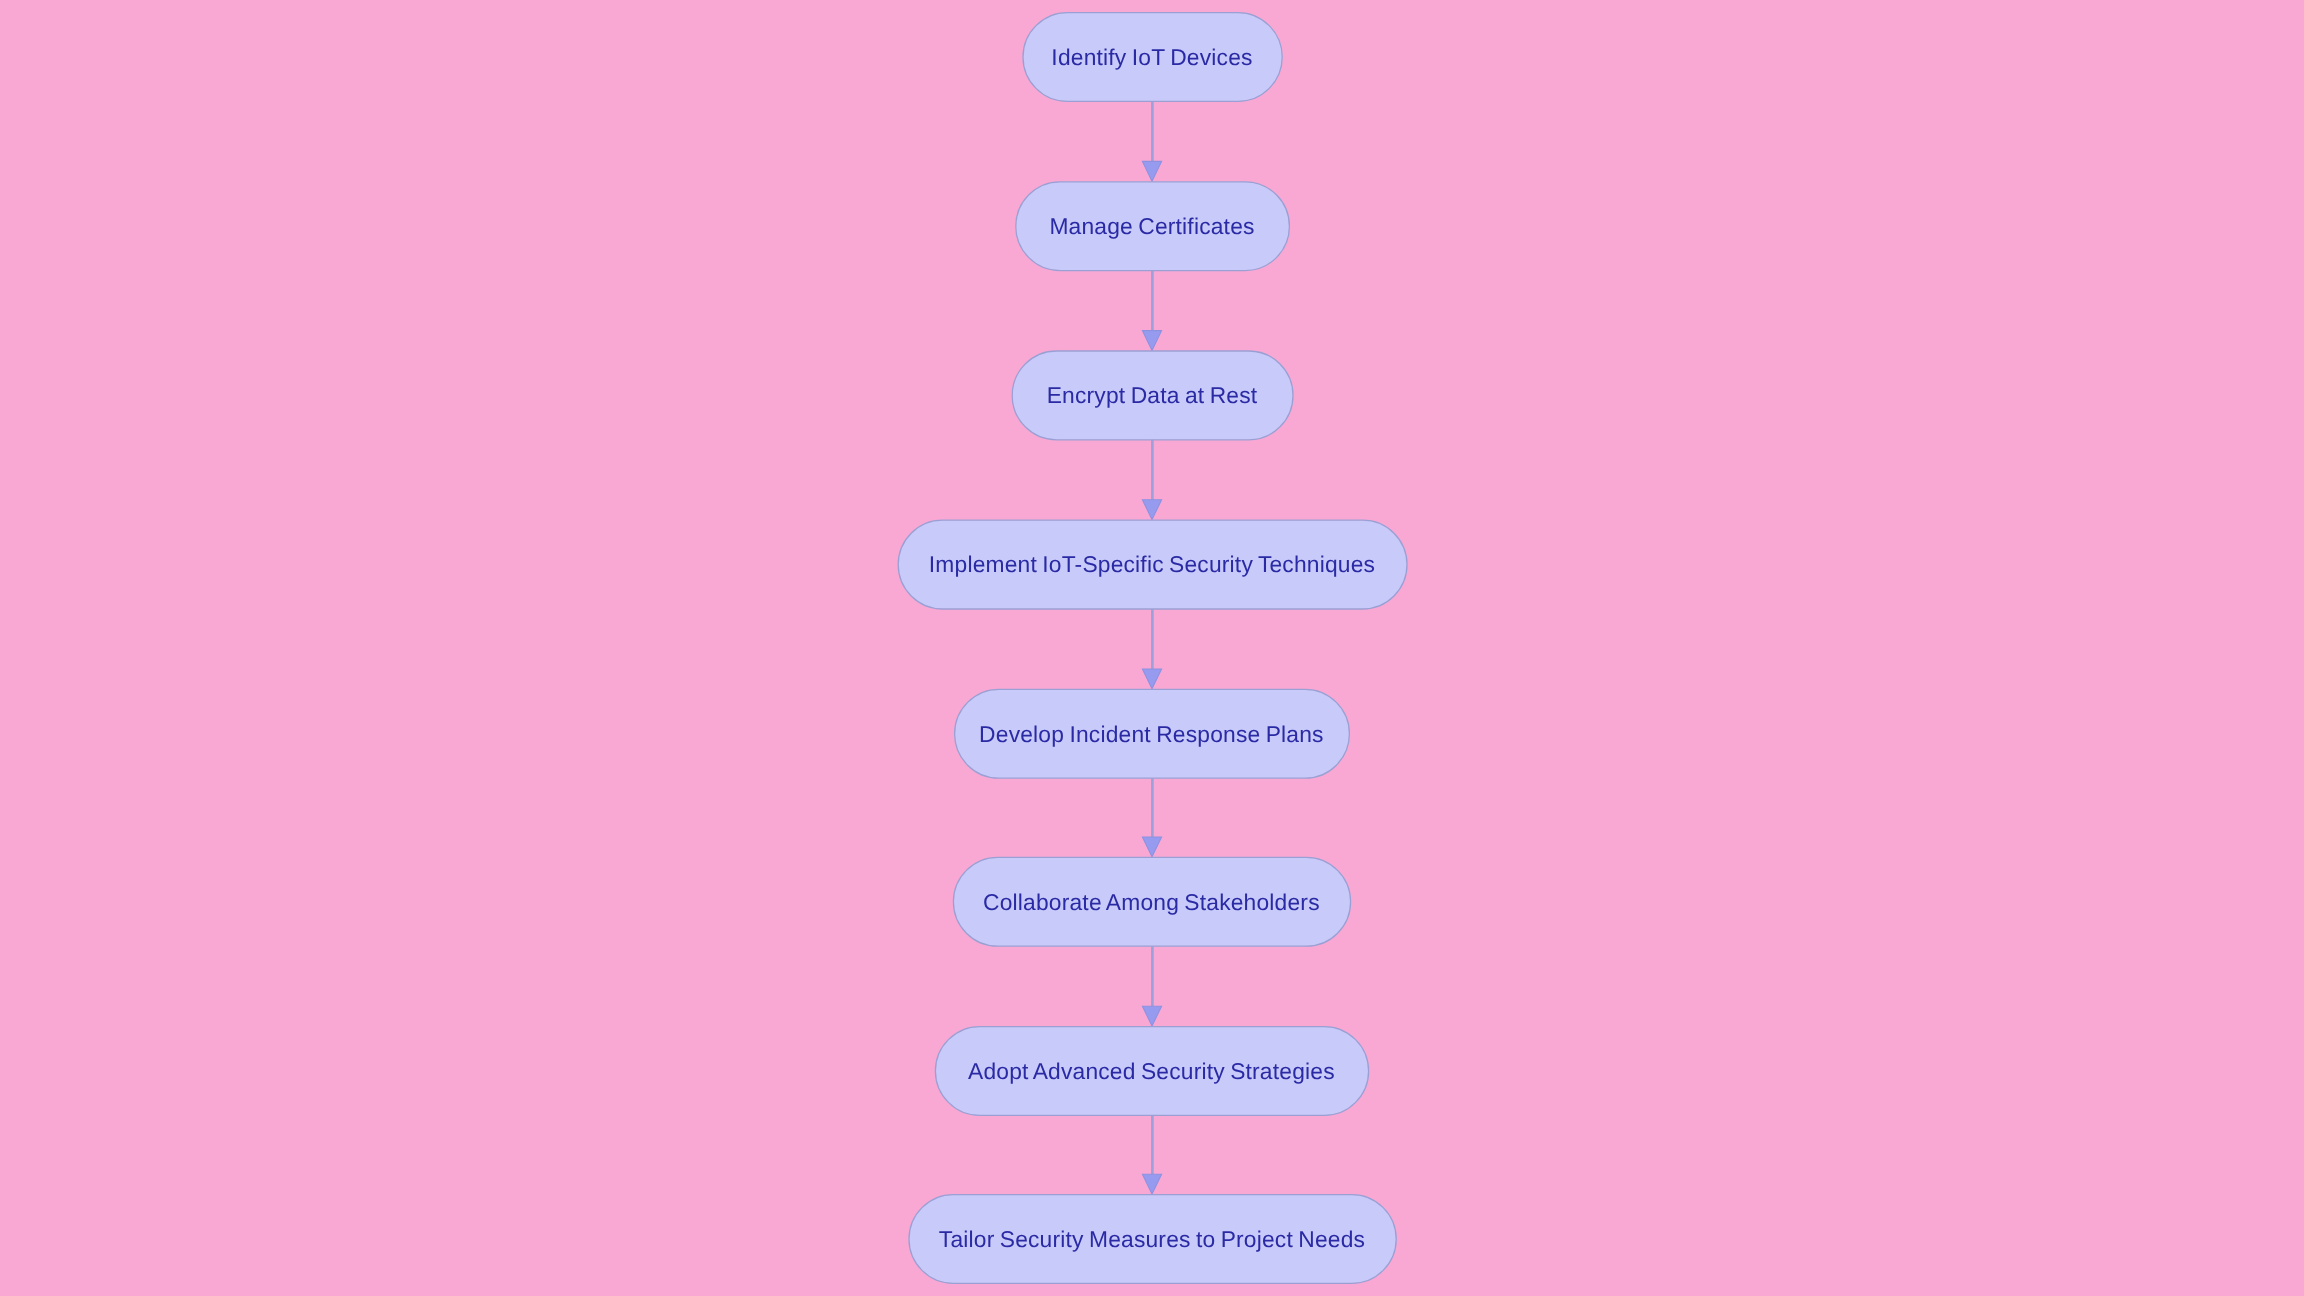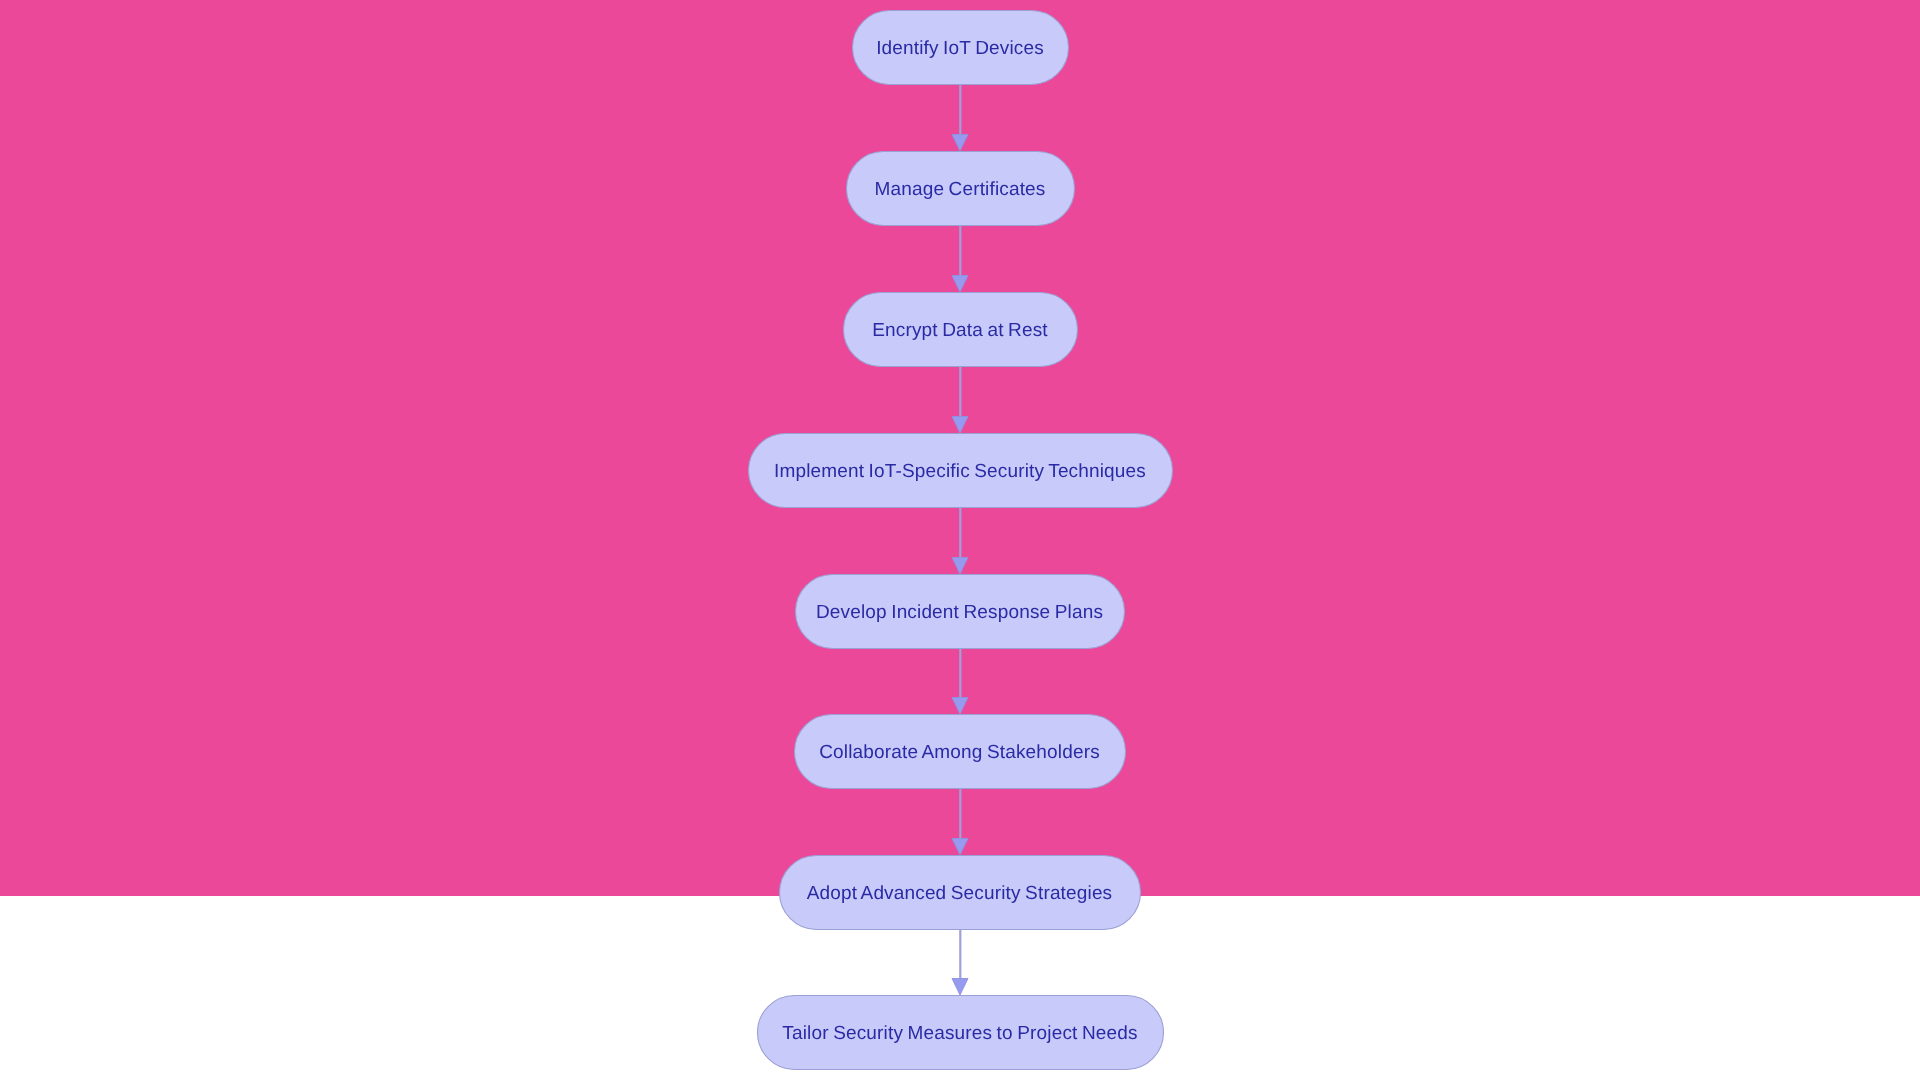--- a/index.html
+++ b/index.html
@@ -11,22 +11,22 @@
     background: #ffffff;
     overflow: hidden;
   }
   body {
     font-family: "Liberation Sans", sans-serif;
     -webkit-font-smoothing: antialiased;
   }
   #flow-root {
     position: relative;
     width: 1920px;
-    height: 896px;
-    background: #ec4899;
+    height: 1080px;
+    background: #f9a8d4;
   }
   svg#flow-svg {
     position: absolute;
     left: 0;
     top: 0;
     width: 1920px;
     height: 1080px;
     display: block;
   }
   .node-rect {

